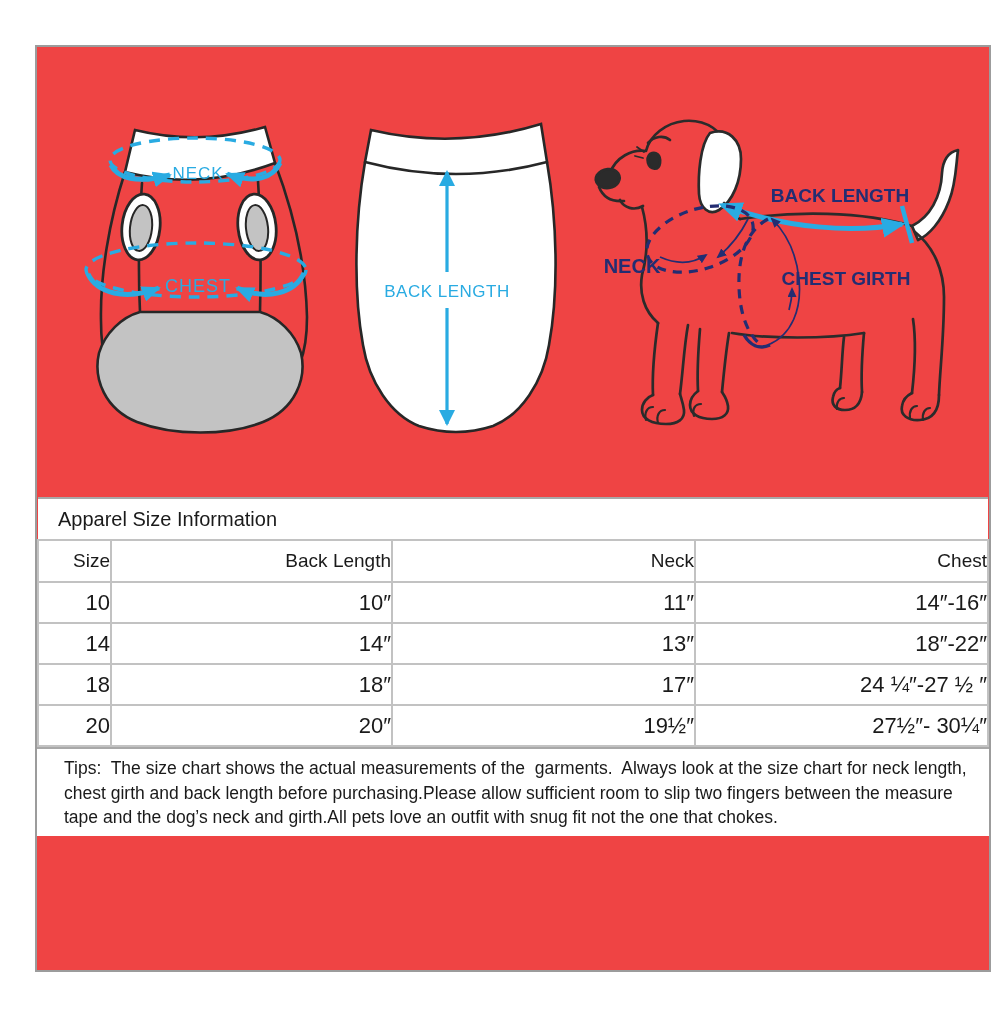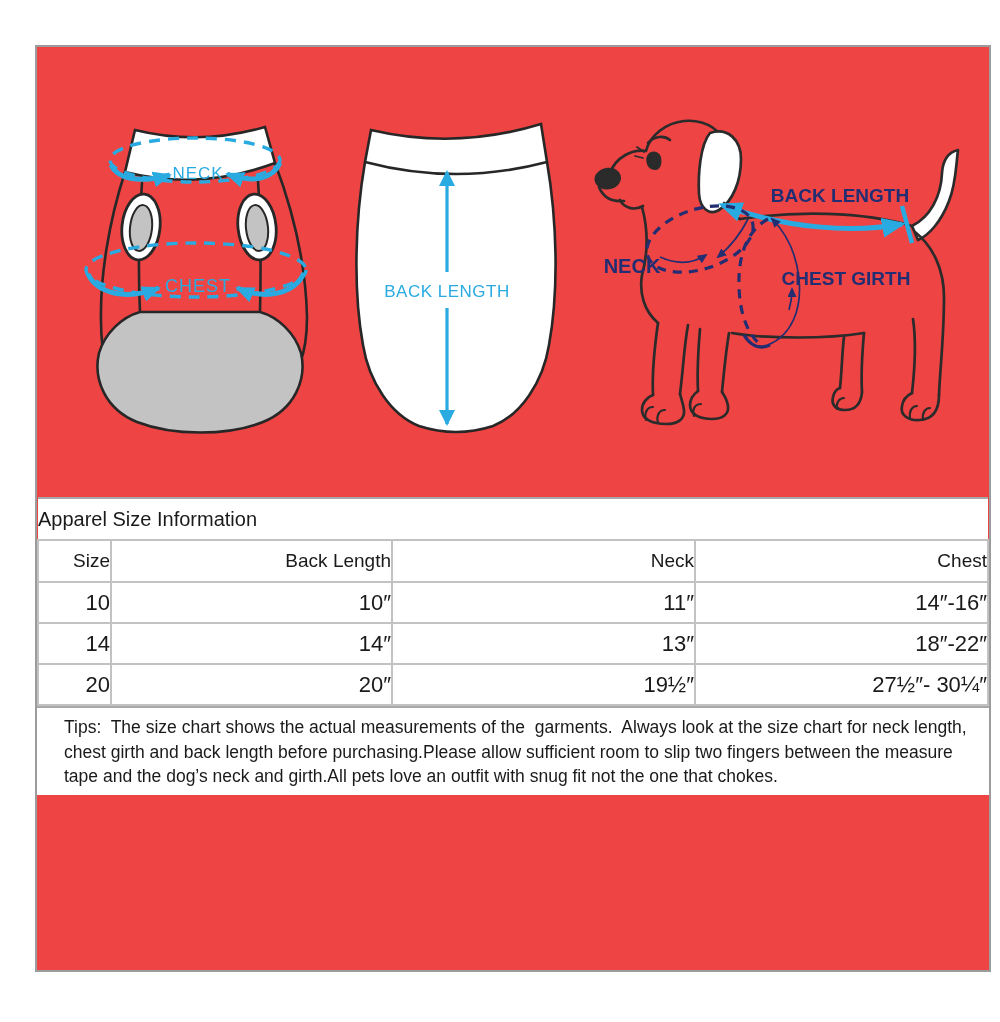--- a/index.html
+++ b/index.html
@@ -6,21 +6,21 @@
   .canvas{position:relative;width:1000px;height:1022px;background:#ffffff;
           font-family:"Liberation Sans",sans-serif;color:#1a1a1a;overflow:hidden;}
   .frame{position:absolute;left:22px;top:45px;width:952px;height:923px;
          border:2px solid #9c9c9c;background:#ef4444;margin-left:13px;}
   .illustrations{position:relative;width:100%;height:450px;}
   .illustrations svg{position:absolute;}
   table.sizes{width:100%;border-collapse:collapse;table-layout:fixed;}
   table.sizes td,table.sizes th{border:2px solid #c2c2c2;font-weight:normal;
          text-align:right;vertical-align:middle;padding:0;background:#fff;}
   tr.title-row td{border-left:none;border-right:none;border-top:2px solid #a8a8a8;
-         text-align:left;font-size:20px;height:40px;}
+         text-align:left;padding-left:20px;font-size:20px;height:40px;}
   tr.header-row th{font-size:19px;height:40px;}
   tr.data-row td{font-size:22px;height:39px;}
   .tips{border-top:2px solid #a8a8a8;padding:7px 12px 6px 27px;font-size:17.5px;
         line-height:24.5px;white-space:pre-wrap;background:#fff;}
   .col-size{width:73px;} .col-back{width:281px;} .col-neck{width:303px;} .col-chest{width:auto;}
 </style>
 </head>
 <body>
 
 <div class="canvas">
@@ -180,20 +180,26 @@
           <td>11″</td>
           <td>14″-16″</td>
         </tr>
         <tr class="data-row">
           <td>14</td>
           <td>14″</td>
           <td>13″</td>
           <td>18″-22″</td>
         </tr>
         <tr class="data-row">
+          <td>18</td>
+          <td>18″</td>
+          <td>17″</td>
+          <td>24 ¼″-27 ½ ″</td>
+        </tr>
+        <tr class="data-row">
           <td>20</td>
           <td>20″</td>
           <td>19½″</td>
           <td>27½″- 30¼″</td>
         </tr>
       </tbody>
     </table>
 
     <div class="tips">Tips:  The size chart shows the actual measurements of the  garments.  Always look at the size chart for neck length, chest girth and back length before purchasing.Please allow sufficient room to slip two fingers between the measure tape and the dog’s neck and girth.All pets love an outfit with snug fit not the one that chokes.</div>
 

